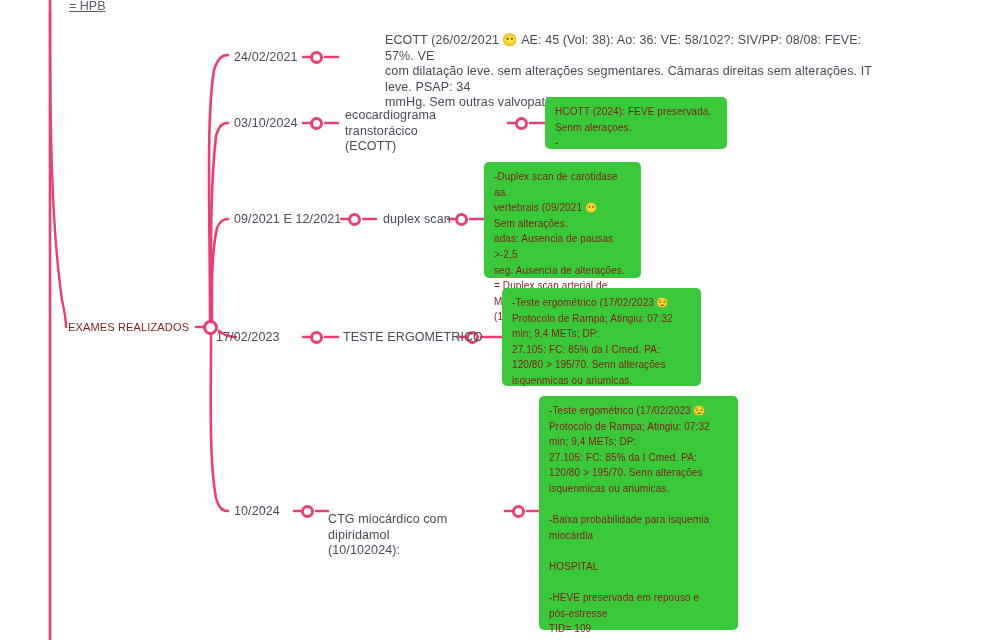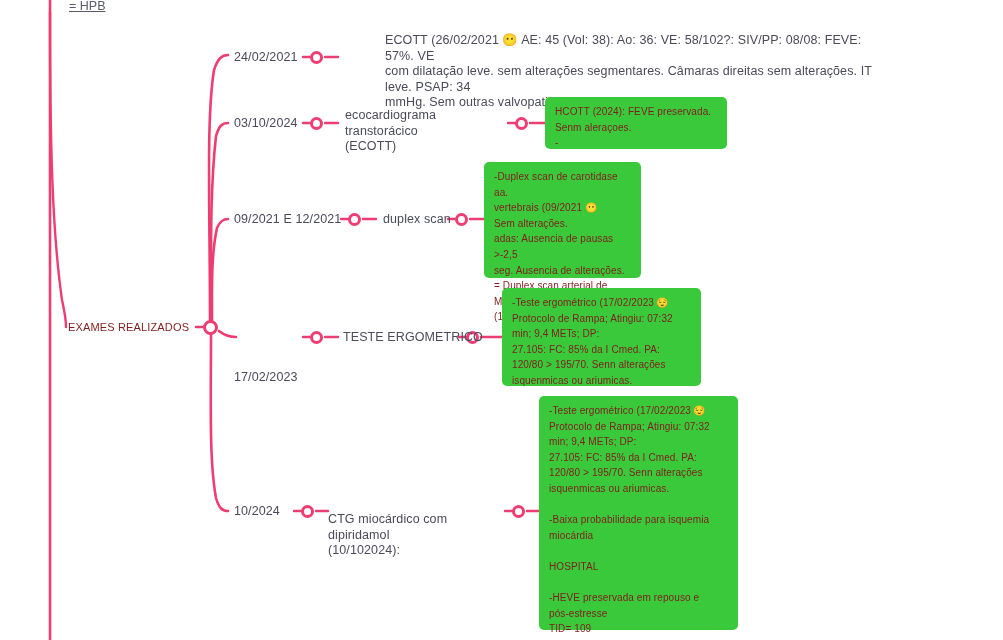--- a/index.html
+++ b/index.html
@@ -175,21 +175,21 @@
   <div class="node-text" style="left:234px; top:212px;text-align:right;">09/2021 E 12/2021</div>
   <div class="node-text" style="left:383px; top:212px;">duplex scan</div>
   <div class="green-box" style="left: 484px; top: 162px; width: 157px; height: 116px; background: rgb(59, 201, 60);">-Duplex scan de carotidase aa.
 vertebrais (09/2021 😶
 Sem alterações.
 adas: Ausencia de pausas &gt;-2,5
 seg. Ausencia de alterações.
 = Duplex scan arterial de MMII
 (12/202 😶 Sem alterações.</div>
 
-  <div class="node-text" style="left:234px; top:330px;margin-top:40px;">17/02/2023</div>
+  <div class="node-text" style="left:216px; top:330px;">17/02/2023</div>
   <div class="node-text" style="left:343px; top:330px;">TESTE ERGOMETRICO</div>
   <div class="green-box" style="left: 502px; top: 288px; width: 199px; height: 98px; background: rgb(59, 201, 60);">-Teste ergométrico (17/02/2023 😌
 Protocolo de Rampa; Atingiu: 07:32
 min; 9,4 METs; DP:
 27.105: FC: 85% da I Cmed. PA:
 120/80 &gt; 195/70. Senn alterações
 isquenmicas ou ariumicas.</div>
 
   <div class="node-text" style="left:234px; top:504px;">10/2024</div>
   <div class="node-text" style="left:328px; top:496px; width:180px;margin-top:16px;">CTG miocárdico com dipiridamol

